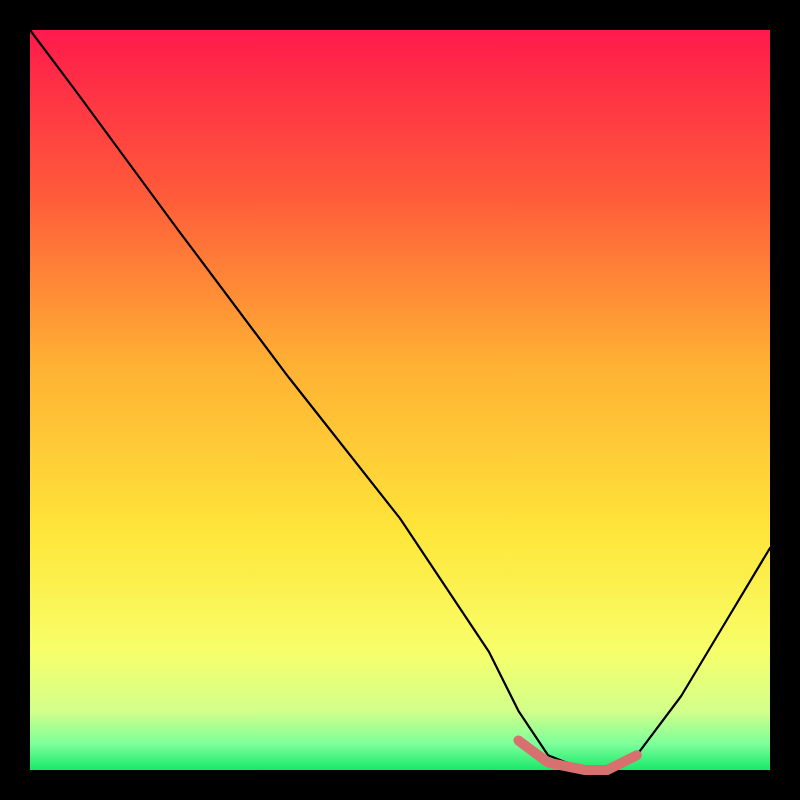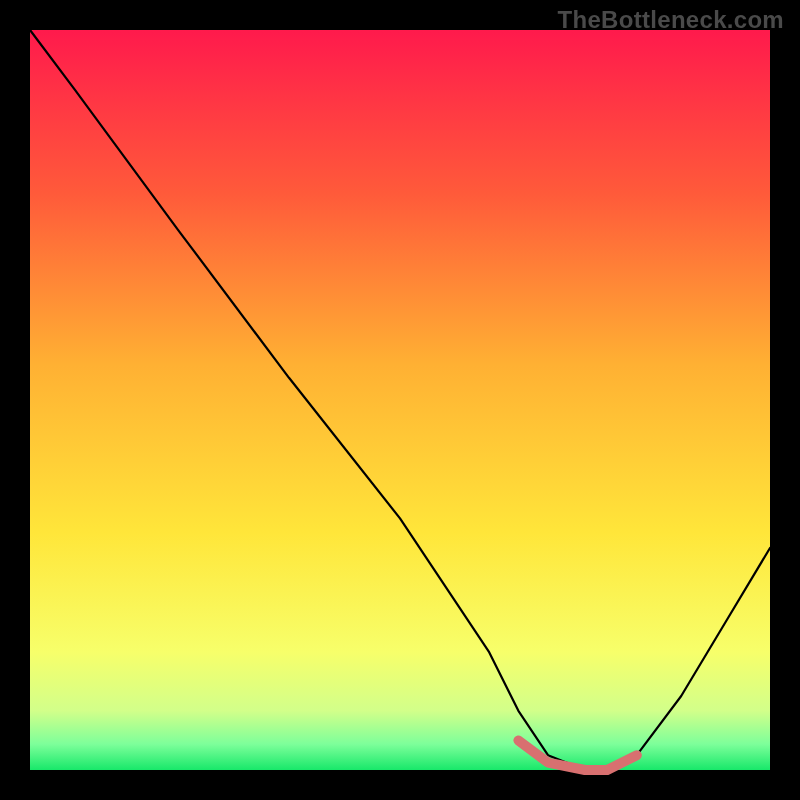--- a/index.html
+++ b/index.html
@@ -28,21 +28,20 @@
     z-index: 10;
   }
   svg {
     display: block;
   }
 </style>
 </head>
 <body>
 
 <div class="canvas">
-  <div class="watermark">TheBottleneck.com</div>
 
   <svg id="chart-svg" width="800" height="800" viewBox="0 0 800 800">
     <defs>
       <linearGradient id="bg-grad" x1="0" y1="0" x2="0" y2="1">
           <stop offset="0%" stop-color="#ff1a4c"></stop>
           <stop offset="22%" stop-color="#ff5a3a"></stop>
           <stop offset="45%" stop-color="#ffb033"></stop>
           <stop offset="68%" stop-color="#ffe63a"></stop>
           <stop offset="84%" stop-color="#f7ff6a"></stop>
           <stop offset="92%" stop-color="#d2ff8a"></stop>

